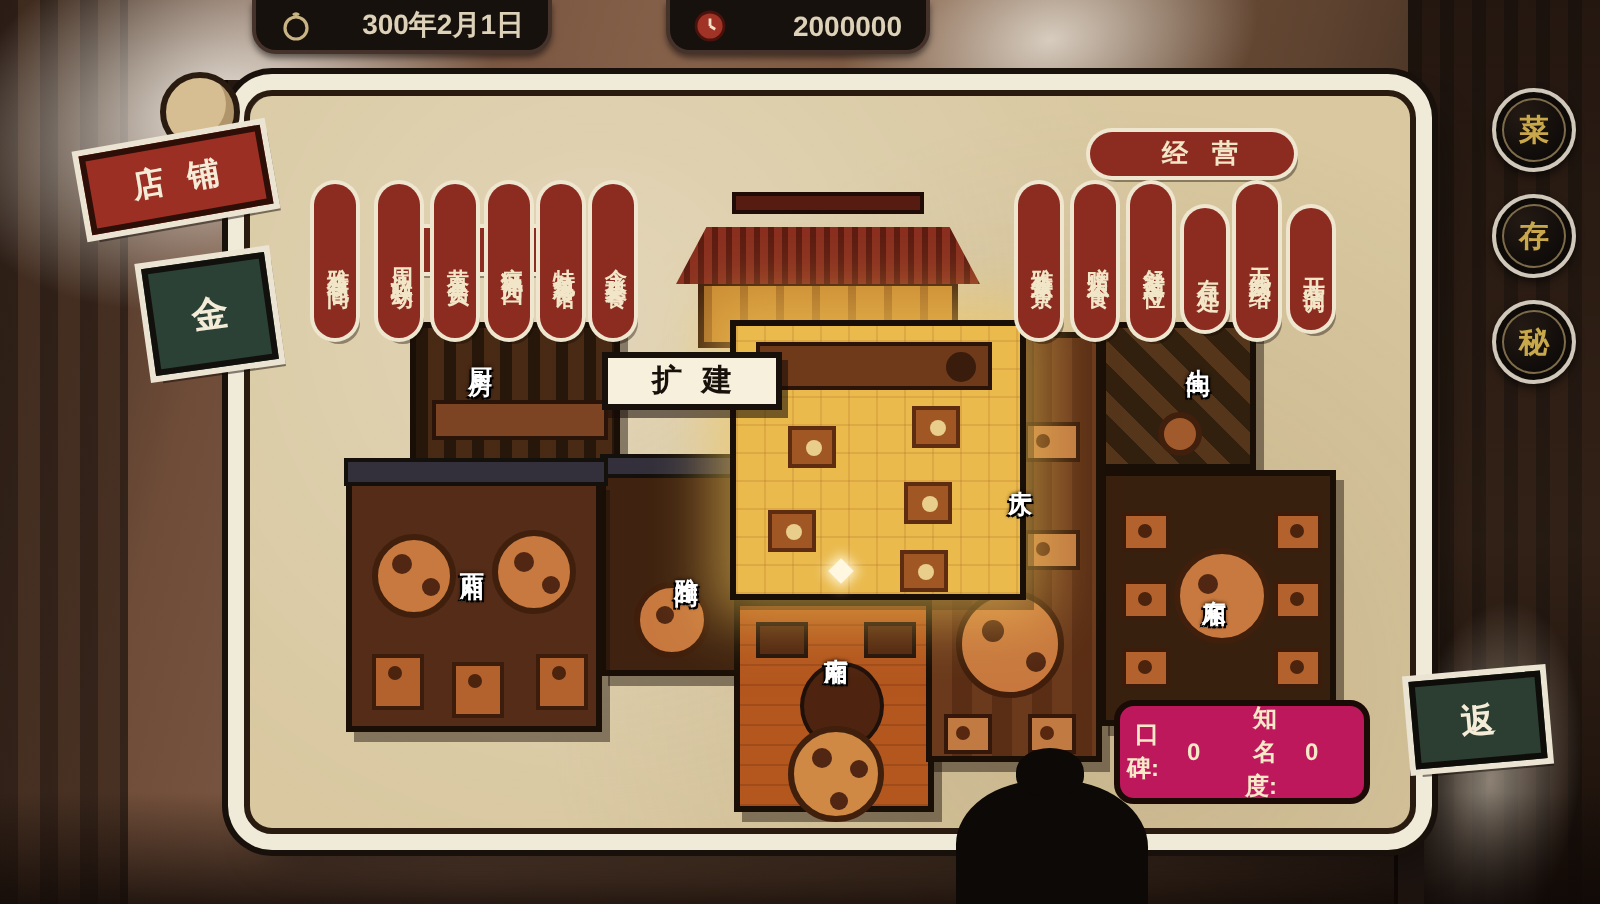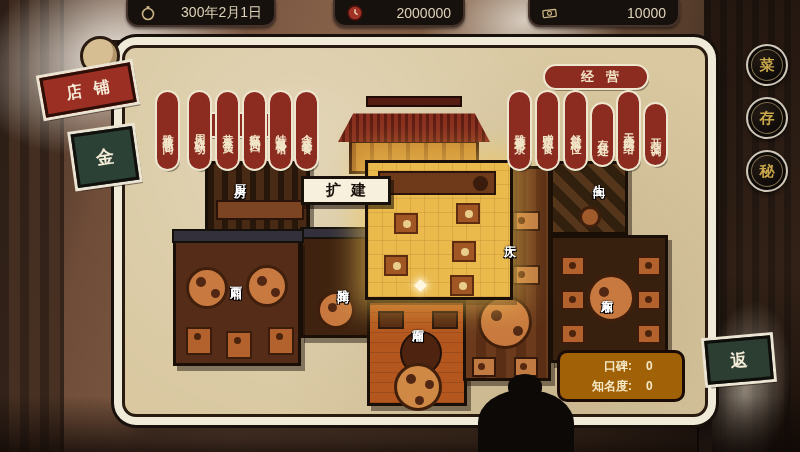--- a/index.html
+++ b/index.html
@@ -22,21 +22,21 @@
     background:radial-gradient(closest-side,rgba(228,218,200,.55),rgba(228,218,200,0));}
   .bg-shade-bottom{position:absolute;left:0;bottom:0;width:800px;height:56px;
     background:linear-gradient(0deg,rgba(16,9,6,.8),rgba(16,9,6,0));}
   .figure-silhouette{position:absolute;left:478px;top:390px;width:96px;height:70px;
     background:#0d0907;border-radius:46% 48% 6% 6%;z-index:6;}
   .figure-silhouette:before{content:"";position:absolute;left:30px;top:-16px;width:34px;height:24px;background:#0d0907;border-radius:50% 50% 40% 40%;}
 
   
   .top-panel{position:absolute;top:0;height:27px;background:#17110d;border:2px solid #45322a;border-top:none;
     border-radius:0 0 12px 12px;display:flex;align-items:center;gap:8px;padding:0 12px;z-index:8;
-    color:#ddd2b8;font-size:14px;box-shadow:0 2px 3px rgba(0,0,0,.5);}
+    color:#ddd2b8;font-size:14px;box-shadow:0 2px 3px rgba(0,0,0,.5);font-weight:bold;}
   .top-panel .num{margin-left:auto;}
   .tp-date{left:126px;width:150px;}
   .tp-cash{left:333px;width:132px;}
   .tp-bank{left:528px;width:152px;}
   .tp-icon{display:inline-flex;width:16px;height:16px;flex:0 0 auto;}
 
   
   .map{position:absolute;left:122px;top:45px;width:586px;height:372px;z-index:2;
     background:#d9c8a0;border:3px solid #2a1b10;border-radius:14px;
     box-shadow:0 0 0 8px #f0ead9,0 0 0 11px #17100b,10px 12px 20px rgba(0,0,0,.45);}
@@ -91,22 +91,22 @@
   .restroom{left:425px;top:113px;width:78px;height:74px;background:#32200f;
     background-image:repeating-linear-gradient(45deg,rgba(190,120,60,.25) 0 8px,rgba(0,0,0,0) 8px 18px);}
   .east-wing{left:425px;top:187px;width:118px;height:128px;background:#38200f;}
   .ew-stool{position:absolute;width:24px;height:20px;background:#b3622d;border:2px solid #3c1d0b;}
   .ew-stool:after{content:"";position:absolute;left:6px;top:4px;width:7px;height:7px;border-radius:50%;background:#4c230d;}
 
   .expand-btn{position:absolute;left:176px;top:128px;width:90px;height:29px;z-index:6;background:#f7f0dd;
     border:3px solid #17100b;box-shadow:3px 4px 0 rgba(20,10,5,.55);display:flex;align-items:center;justify-content:center;
     font-size:15px;font-weight:bold;color:#17100b;letter-spacing:10px;padding-left:10px;cursor:pointer;}
 
-  .stats-panel{position:absolute;left:432px;top:302px;width:128px;height:52px;z-index:6;background:#a16207;
-    border:3px solid #1b0b06;border-radius:10px;display:flex;flex-direction:column;justify-content:center;gap:3px;
+  .stats-panel{position:absolute;left:432px;top:302px;width:128px;height:52px;z-index:6;background:#be185d;
+    border:3px solid #1b0b06;border-radius:10px;display:flex;flex-direction:row;justify-content:center;gap:3px;
     padding:4px 10px;color:#f5e9c8;font-size:12px;font-weight:bold;}
   .stats-row{display:flex;align-items:center;}
   .stats-row .lbl{flex:1;text-align:right;padding-right:14px;}
   .stats-row .val{width:26px;text-align:left;}
 
   
   .pill-header{position:absolute;height:22px;background:#8c2b20;border-radius:12px;z-index:5;
     box-shadow:0 0 0 2px #efe6cf,2px 3px 0 rgba(25,13,6,.4);display:flex;align-items:center;justify-content:center;
     color:#f2e6c8;font-size:13px;font-weight:bold;letter-spacing:12px;padding-left:12px;cursor:default;}
   .pill{position:absolute;width:21px;background:#8c2b20;border-radius:11px;z-index:5;
@@ -165,29 +165,20 @@
   </div>
   <div class="top-panel tp-cash">
     <span class="tp-icon">
       <svg viewBox="0 0 16 16" width="16" height="16">
           <circle cx="8" cy="8" r="7" fill="#a03226" stroke="#4a120c" stroke-width="1.4"></circle>
           <path d="M8 8 L8 4.2 M8 8 L10.6 9.6" stroke="#efe2c6" stroke-width="1.4" fill="none"></path>
         </svg>
     </span>
     <span class="num">2000000</span>
   </div>
-  <div class="top-panel tp-bank">
-    <span class="tp-icon">
-      <svg viewBox="0 0 16 16" width="16" height="16">
-          <rect x="1" y="5" width="13" height="7" rx="1" fill="none" stroke="#c9b483" stroke-width="1.3" transform="rotate(-6 8 8)"></rect>
-          <circle cx="7.5" cy="8.2" r="2" fill="none" stroke="#c9b483" stroke-width="1.1"></circle>
-        </svg>
-    </span>
-    <span class="num">10000</span>
-  </div>
 
   <div class="post-left"></div>
   <div class="post-knob"></div>
   <div class="sign-shop">店铺</div>
   <div class="sign-gold">金</div>
 
   <div class="map">
 
     <div class="gate-roof-ridge"></div>
     <div class="gate-roof"></div>

